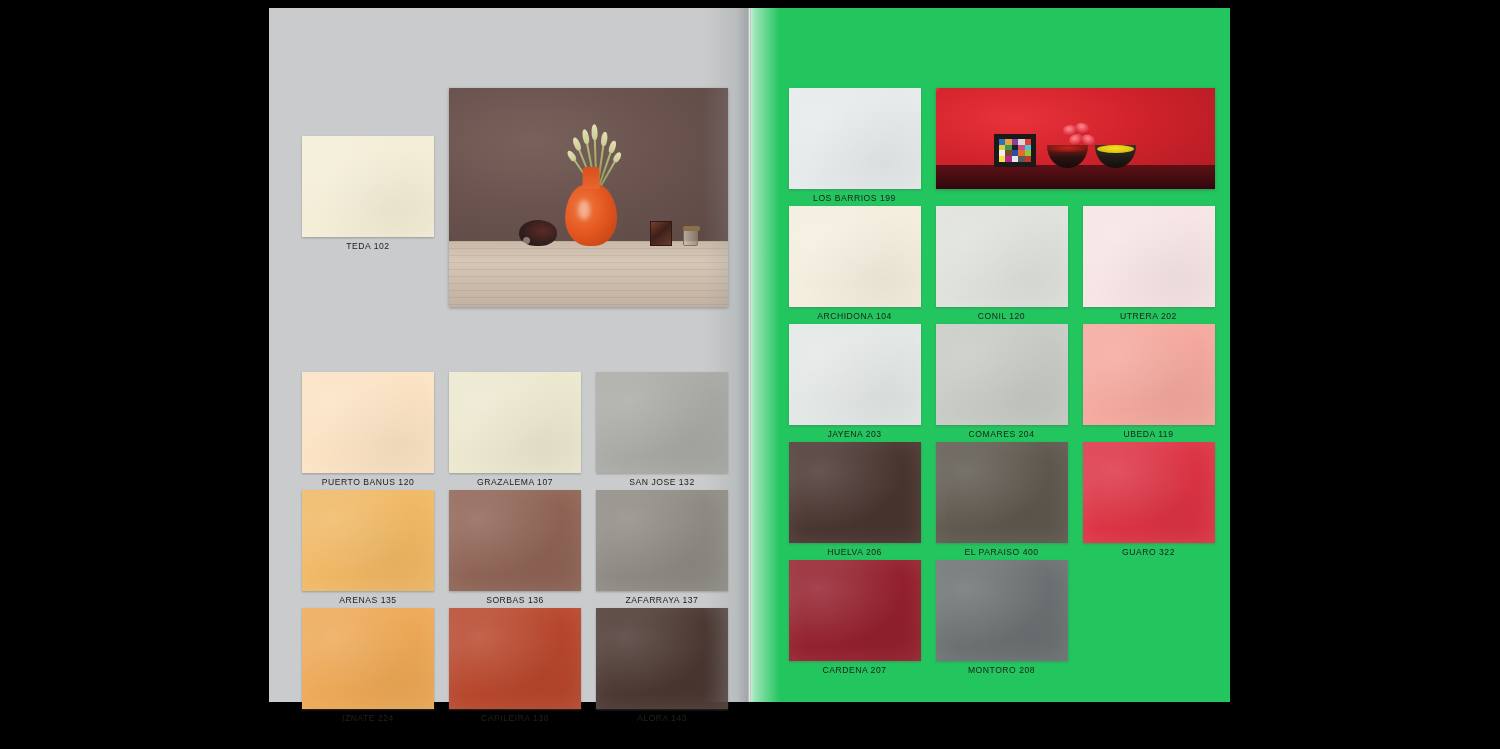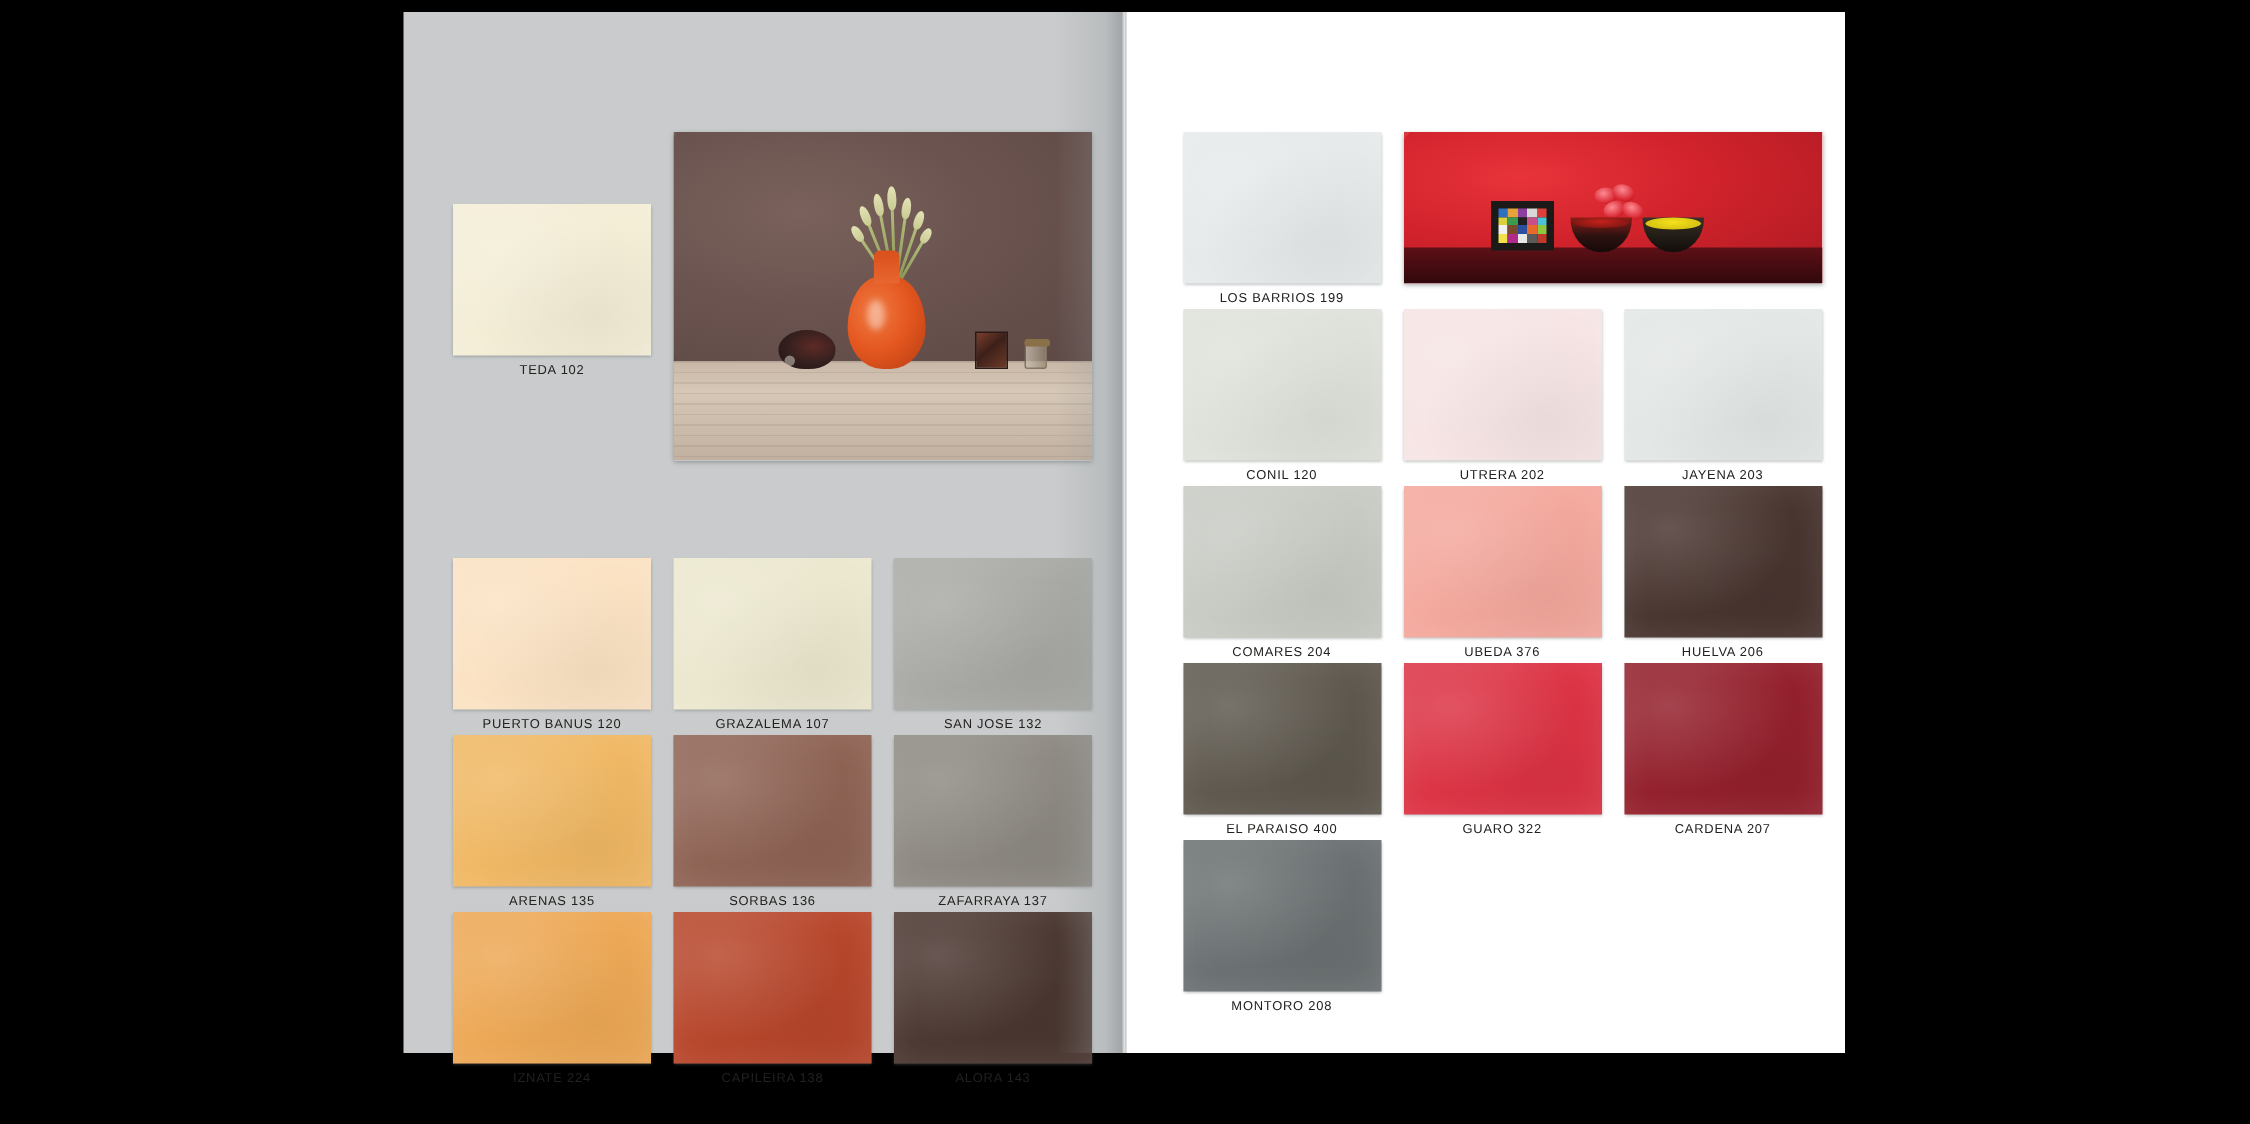--- a/index.html
+++ b/index.html
@@ -16,21 +16,21 @@
     width: 961px; height: 694px;
     display: flex;
   }
 
   .page {
     position: relative;
     width: 480.5px; height: 100%;
     background: #c9cbcc;
   }
   .page.left  { border-right: 0; }
-  .page.right { background: #ffffff; }
+  .page.right { background: #22c55e; }
 
   
   .page.left::after {
     content: ""; position: absolute; right: 0; top: 0;
     width: 46px; height: 100%;
     background: linear-gradient(to right, rgba(255,255,255,0) 0%, rgba(150,155,158,0.30) 72%, rgba(120,126,130,0.55) 100%);
     pointer-events: none;
   }
   .page.right::before {
     content: ""; position: absolute; left: 0; top: 0;
@@ -349,40 +349,44 @@
 
     <div class="grid right-grid">
 
       <div class="cell">
         <div class="swatch" style="background-color: rgb(230, 234, 235);"></div>
         <div class="label">LOS BARRIOS 199</div>
       </div>
       <div style="grid-column:2 / span 2"></div>
 
       <div class="cell">
+        <div class="swatch" style="background-color: rgb(243, 238, 222);"></div>
+        <div class="label">ARCHIDONA 104</div>
+      </div>
+      <div class="cell">
         <div class="swatch" style="background-color: rgb(223, 226, 218);"></div>
         <div class="label">CONIL 120</div>
       </div>
 
       <div class="cell">
         <div class="swatch" style="background-color: rgb(246, 229, 228);"></div>
         <div class="label">UTRERA 202</div>
       </div>
       <div class="cell">
         <div class="swatch" style="background-color: rgb(227, 231, 230);"></div>
         <div class="label">JAYENA 203</div>
       </div>
       <div class="cell">
         <div class="swatch" style="background-color: rgb(200, 203, 196);"></div>
         <div class="label">COMARES 204</div>
       </div>
 
       <div class="cell">
         <div class="swatch" style="background-color: rgb(244, 168, 157);"></div>
-        <div class="label">UBEDA 376</div>
+        <div class="label">UBEDA 119</div>
       </div>
       <div class="cell">
         <div class="swatch" style="background-color: rgb(73, 53, 48);"></div>
         <div class="label">HUELVA 206</div>
       </div>
       <div class="cell">
         <div class="swatch" style="background-color: rgb(94, 88, 78);"></div>
         <div class="label">EL PARAISO 400</div>
       </div>
 

